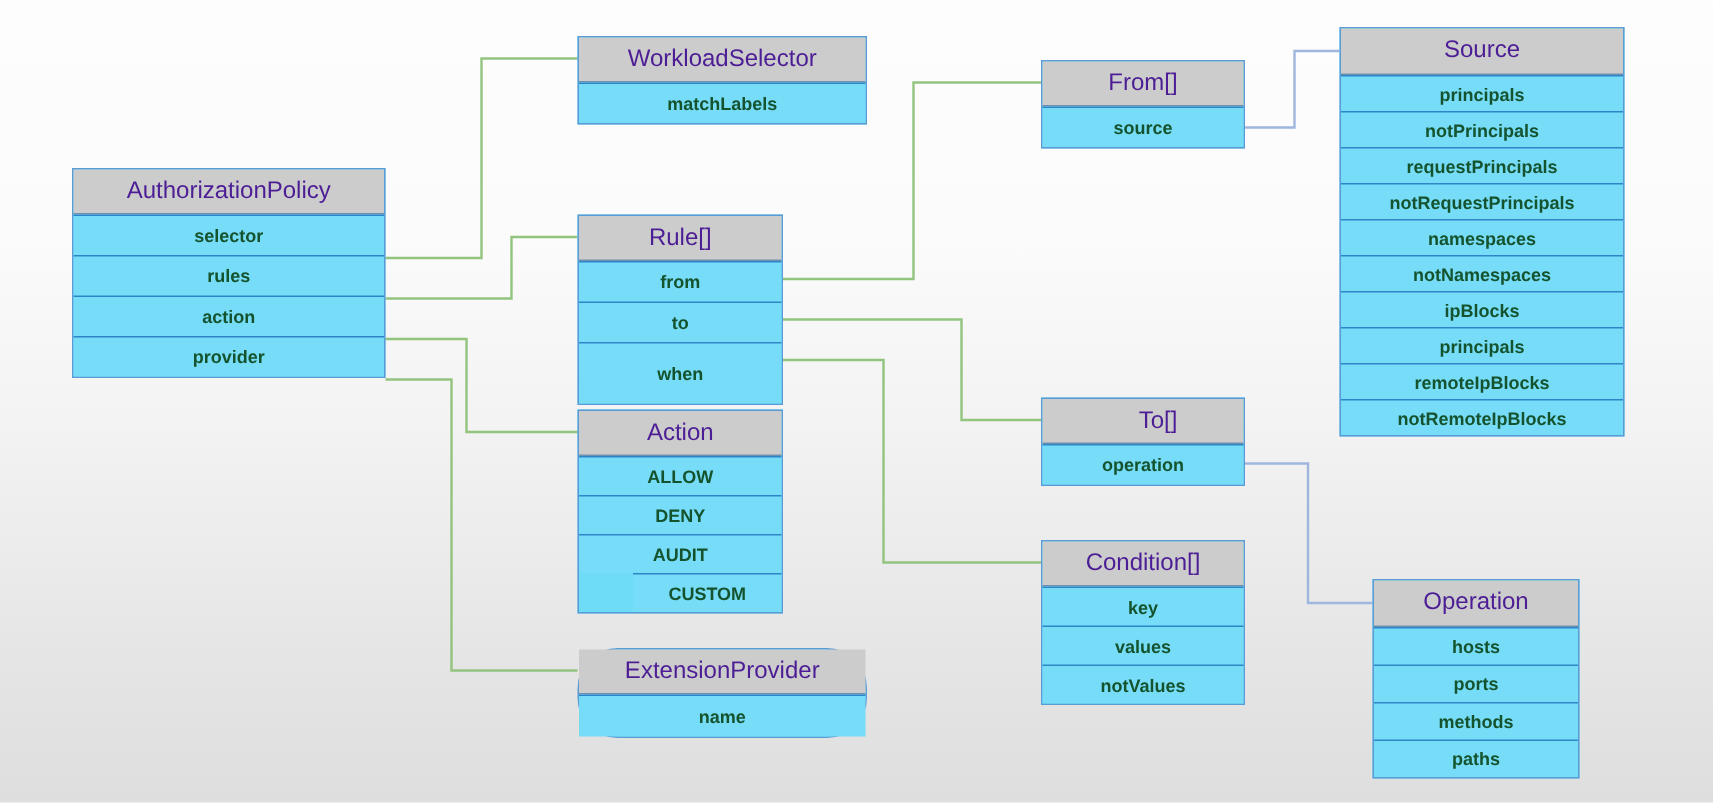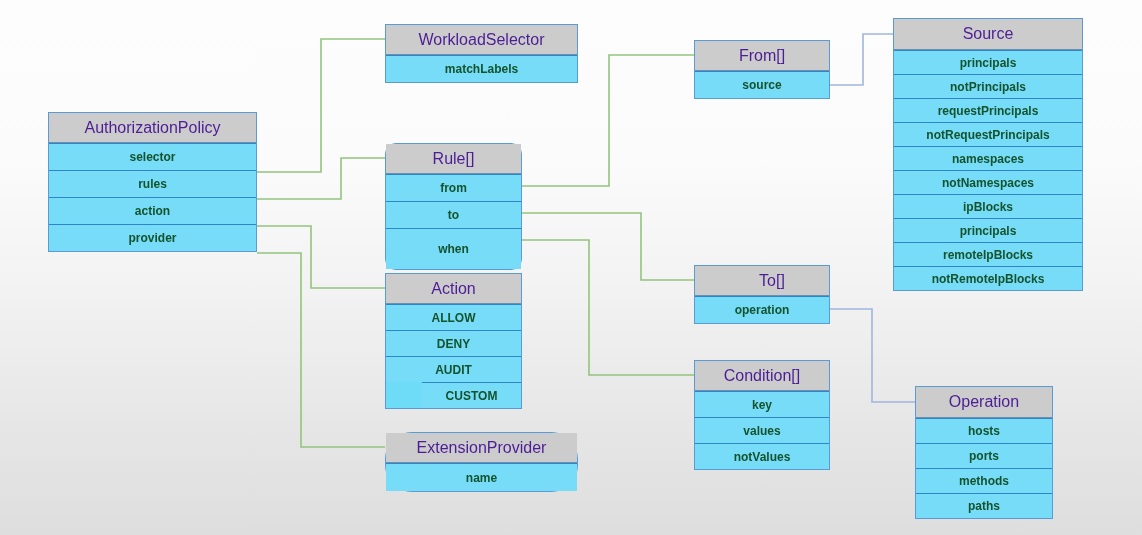--- a/index.html
+++ b/index.html
@@ -79,21 +79,21 @@
       <div class="hdr" style="height: 30px; background: rgb(204, 204, 204);">AuthorizationPolicy</div>
       <div class="row" style="height: 27px; background: rgb(118, 220, 248);">selector</div>
       <div class="row" style="height: 27px; background: rgb(118, 220, 248);">rules</div>
       <div class="row" style="height: 27px; background: rgb(118, 220, 248);">action</div>
       <div class="row" style="height: 27px; background: rgb(118, 220, 248);">provider</div>
     </div>
     <div class="uml" style="left: 385px; top: 24px; width: 193px; border-color: rgb(91, 155, 213);">
       <div class="hdr" style="height: 30px; background: rgb(204, 204, 204);">WorkloadSelector</div>
       <div class="row" style="height: 27px; background: rgb(118, 220, 248);">matchLabels</div>
     </div>
-    <div class="uml" style="left: 385px; top: 143px; width: 137px; border-color: rgb(91, 155, 213); border-radius: 11px;">
+    <div class="uml" style="left: 385px; top: 143px; width: 137px; border-color: rgb(91, 155, 213);">
       <div class="hdr" style="height: 30px; background: rgb(204, 204, 204);">Rule[]</div>
       <div class="row" style="height: 27px; background: rgb(118, 220, 248);">from</div>
       <div class="row" style="height: 27px; background: rgb(118, 220, 248);">to</div>
       <div class="row" style="height: 41px; background: rgb(118, 220, 248); text-align: right;">when</div>
     </div>
     <div class="uml" style="left: 385px; top: 273px; width: 137px; border-color: rgb(91, 155, 213);">
       <div class="hdr" style="height: 30px; background: rgb(204, 204, 204);">Action</div>
       <div class="row" style="height: 26px; background: rgb(118, 220, 248);">ALLOW</div>
       <div class="row" style="height: 26px; background: rgb(118, 220, 248);">DENY</div>
       <div class="row" style="height: 26px; background: rgb(118, 220, 248);">AUDIT</div>

